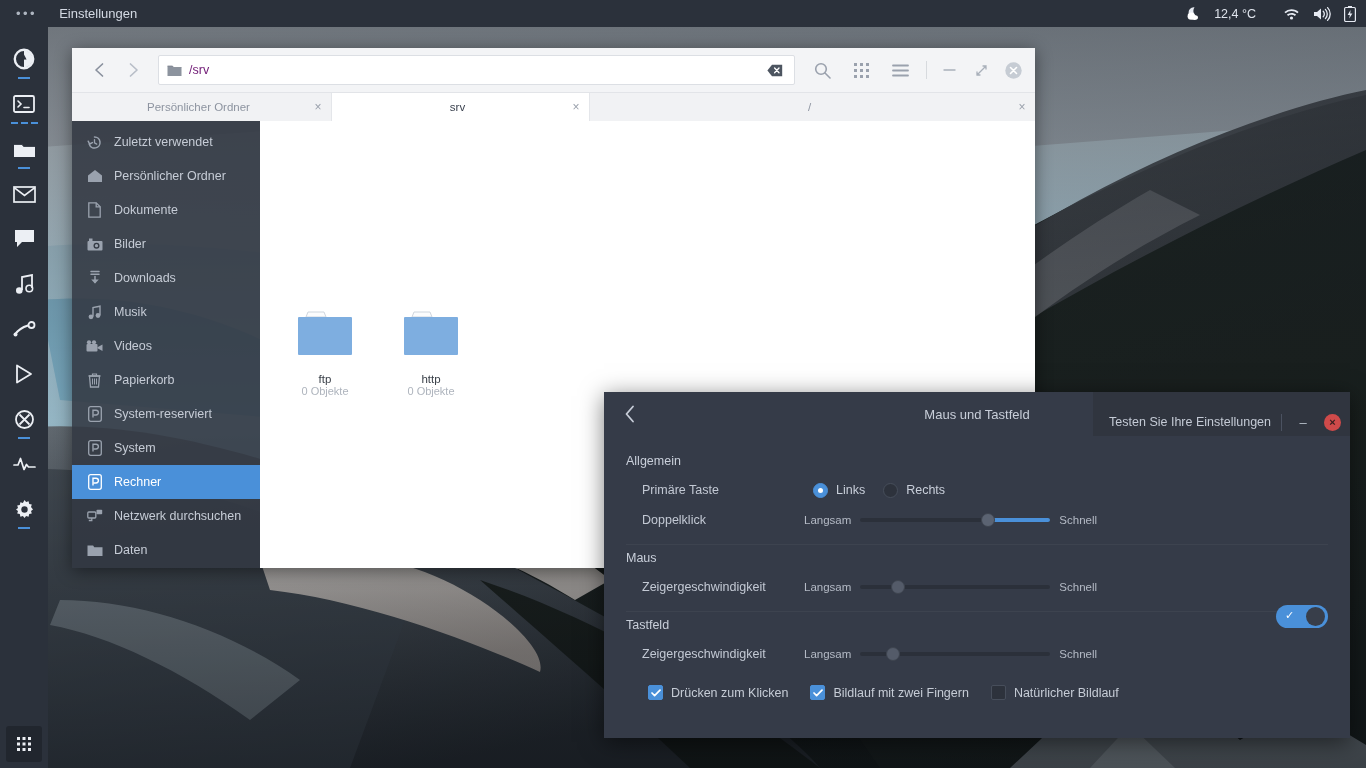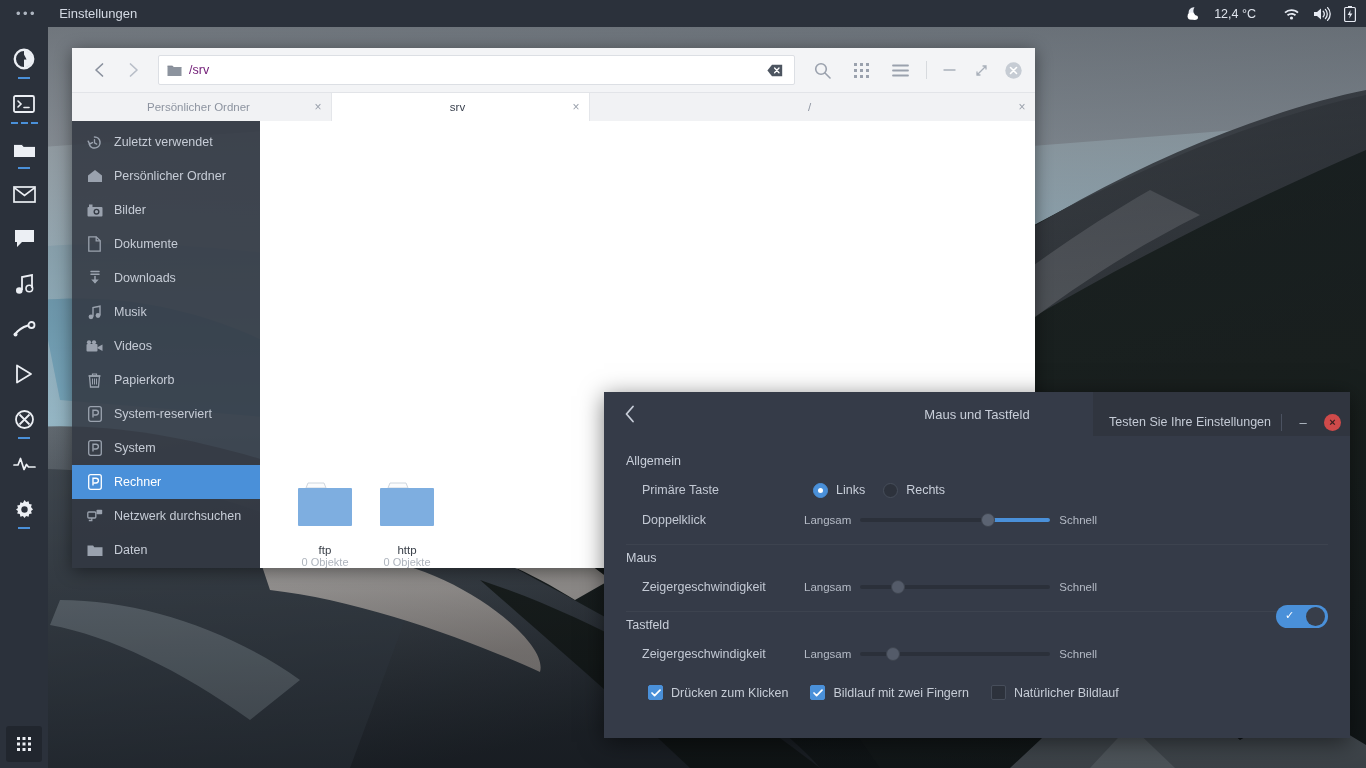--- a/index.html
+++ b/index.html
@@ -105,21 +105,21 @@
     width:188px; background:rgba(50,56,66,.88); padding-top:4px;
     overflow:hidden; position:relative;
   }
   .sb-item {
     height:34px; display:flex; align-items:center; padding-left:14px;
     color:#c6ccd6; font-size:12.5px; gap:11px;
   }
   .sb-item.selected { background:#4a90d9; color:#fff;align-items:center; }
   .sb-item .sb-ic { width:17px; display:flex; align-items:center; justify-content:center; color:#9aa2ae; }
   .sb-item.selected .sb-ic { color:#fff; }
-  #fm-content { flex:1; background:#fff; padding:18px 0 0 24px; display:flex; align-items:flex-end; }
+  #fm-content { flex:1; background:#fff; padding:18px 0 0 24px; display:flex; gap:24px; align-items:center; }
   .file-item { width:82px; text-align:center; }
   .file-name { font-size:11.5px; color:#3a4049; margin-top:7px; }
   .file-sub { font-size:11px; color:#aeb4bd; margin-top:0; }
 
   
   #settings {
     position:absolute; left:604px; top:392px; width:746px; height:346px;
     background:#353b48; z-index:30; box-shadow:0 4px 22px rgba(0,0,0,.5);
     overflow:hidden;
   }
@@ -492,38 +492,38 @@
         <span class="sb-ic">
             <svg width="16" height="14" viewBox="0 0 16 14">
               <path d="M8 1L1 6.5V13h14V6.5z" fill="currentColor"></path>
             </svg>
           </span>
         <span>Persönlicher Ordner</span>
       </div>
 
       <div class="sb-item">
         <span class="sb-ic">
+            <svg width="13" height="16" viewBox="0 0 13 16">
+              <path d="M0.8 0.8h7.4l4 4v10.4H0.8z" fill="none" stroke="currentColor" stroke-width="1.3"></path>
+              <path d="M8.2 0.8v4h4" fill="none" stroke="currentColor" stroke-width="1.3"></path>
+            </svg>
+          </span>
+        <span>Dokumente</span>
+      </div>
+
+      <div class="sb-item">
+        <span class="sb-ic">
             <svg width="16" height="13" viewBox="0 0 16 13">
               <rect x="0.5" y="3" width="15" height="9.5" rx="1" fill="currentColor"></rect>
               <rect x="2" y="0.5" width="3.5" height="2.5" fill="currentColor"></rect>
               <circle cx="9.5" cy="7.7" r="3" fill="#343a44"></circle>
               <circle cx="9.5" cy="7.7" r="1.6" fill="currentColor"></circle>
             </svg>
           </span>
         <span>Bilder</span>
-      </div>
-
-      <div class="sb-item">
-        <span class="sb-ic">
-            <svg width="13" height="16" viewBox="0 0 13 16">
-              <path d="M0.8 0.8h7.4l4 4v10.4H0.8z" fill="none" stroke="currentColor" stroke-width="1.3"></path>
-              <path d="M8.2 0.8v4h4" fill="none" stroke="currentColor" stroke-width="1.3"></path>
-            </svg>
-          </span>
-        <span>Dokumente</span>
       </div>
 
       <div class="sb-item">
         <span class="sb-ic">
             <svg width="14" height="16" viewBox="0 0 14 16">
               <g stroke="currentColor" stroke-width="1.5" stroke-linecap="round">
                 <path d="M3 1.5h8"></path>
                 <path d="M3 4.2h8"></path>
                 <path d="M7 6.5v6"></path>
               </g>

